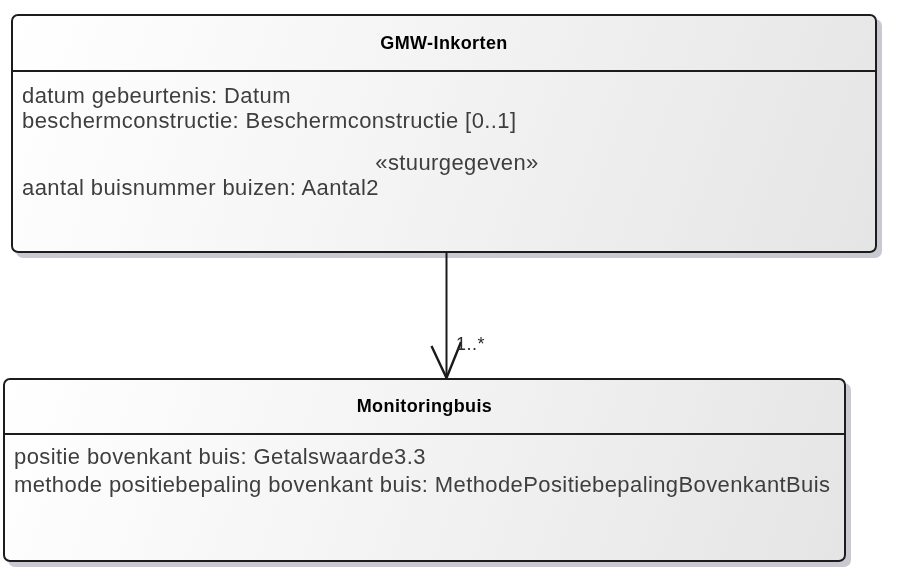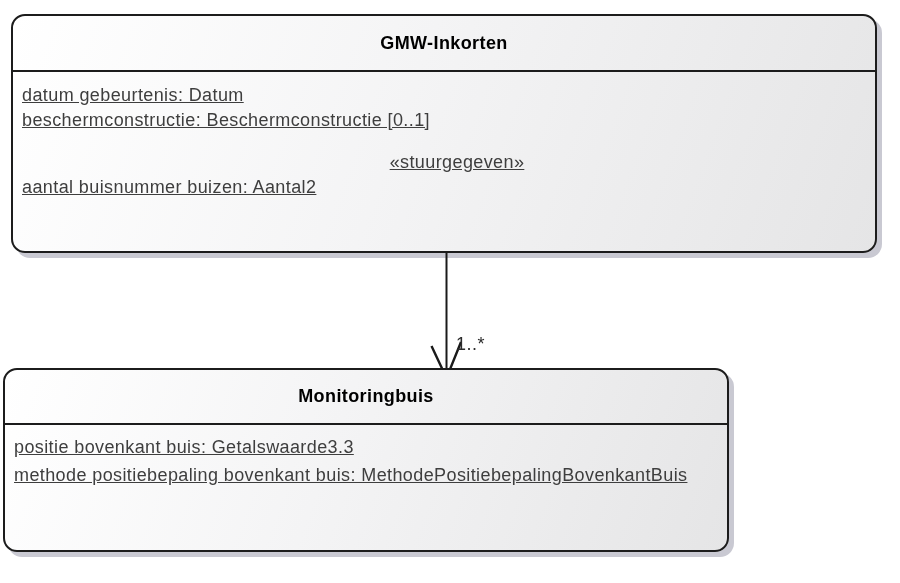--- a/index.html
+++ b/index.html
@@ -8,51 +8,50 @@
     width: 900px;
     height: 583px;
     background: #ffffff;
     font-family: "Liberation Sans", sans-serif;
     overflow: hidden;
   }
   .uml-class {
     position: absolute;
     box-sizing: border-box;
     border: 2px solid #1c1c1c;
-    border-radius: 14px;
+    border-radius: 7px;
     background: linear-gradient(110deg, #ffffff 0%, #f4f4f5 45%, #e5e5e6 100%);
     box-shadow: 5px 5px 0 0 #c9c9d2;
   }
   .class-header {
     box-sizing: border-box;
     display: flex;
     align-items: center;
     justify-content: center;
     border-bottom: 2px solid #1c1c1c;
     font-weight: bold;
     font-size: 18px;
     letter-spacing: 0.4px;
     color: #000000;
   }
   .class-body {
     box-sizing: border-box;
     padding: 10px 0 0 9px;
-    font-size: 18px;
+    font-size: 22px;
     color: #3e3e3e;
     letter-spacing: 0.4px;
-    text-decoration: underline;
   }
   .attr-line { white-space: nowrap; }
   #gmw-box { left: 11px; top: 14px; width: 866px; height: 239px; }
   #gmw-box .class-header { height: 56px; }
   #gmw-box .attr-line { line-height: 25px; }
   #gmw-box .class-body { padding-top: 11px; }
   .blank-line { height: 17px; }
   .stereotype-line { padding-left: 17px; line-height: 25px; white-space: nowrap; text-align: center; }
-  #mon-box { left: 3px; top: 368px; width: 726px; height: 184px; }
+  #mon-box { left: 3px; top: 378px; width: 843px; height: 184px; }
   #mon-box .class-header { height: 55px; }
   #mon-box .attr-line { line-height: 28px; }
   #mon-box .class-body { padding-top: 8px; }
   #association-svg {
     position: absolute;
     left: 400px;
     top: 251px;
     width: 120px;
     height: 129px;
   }

